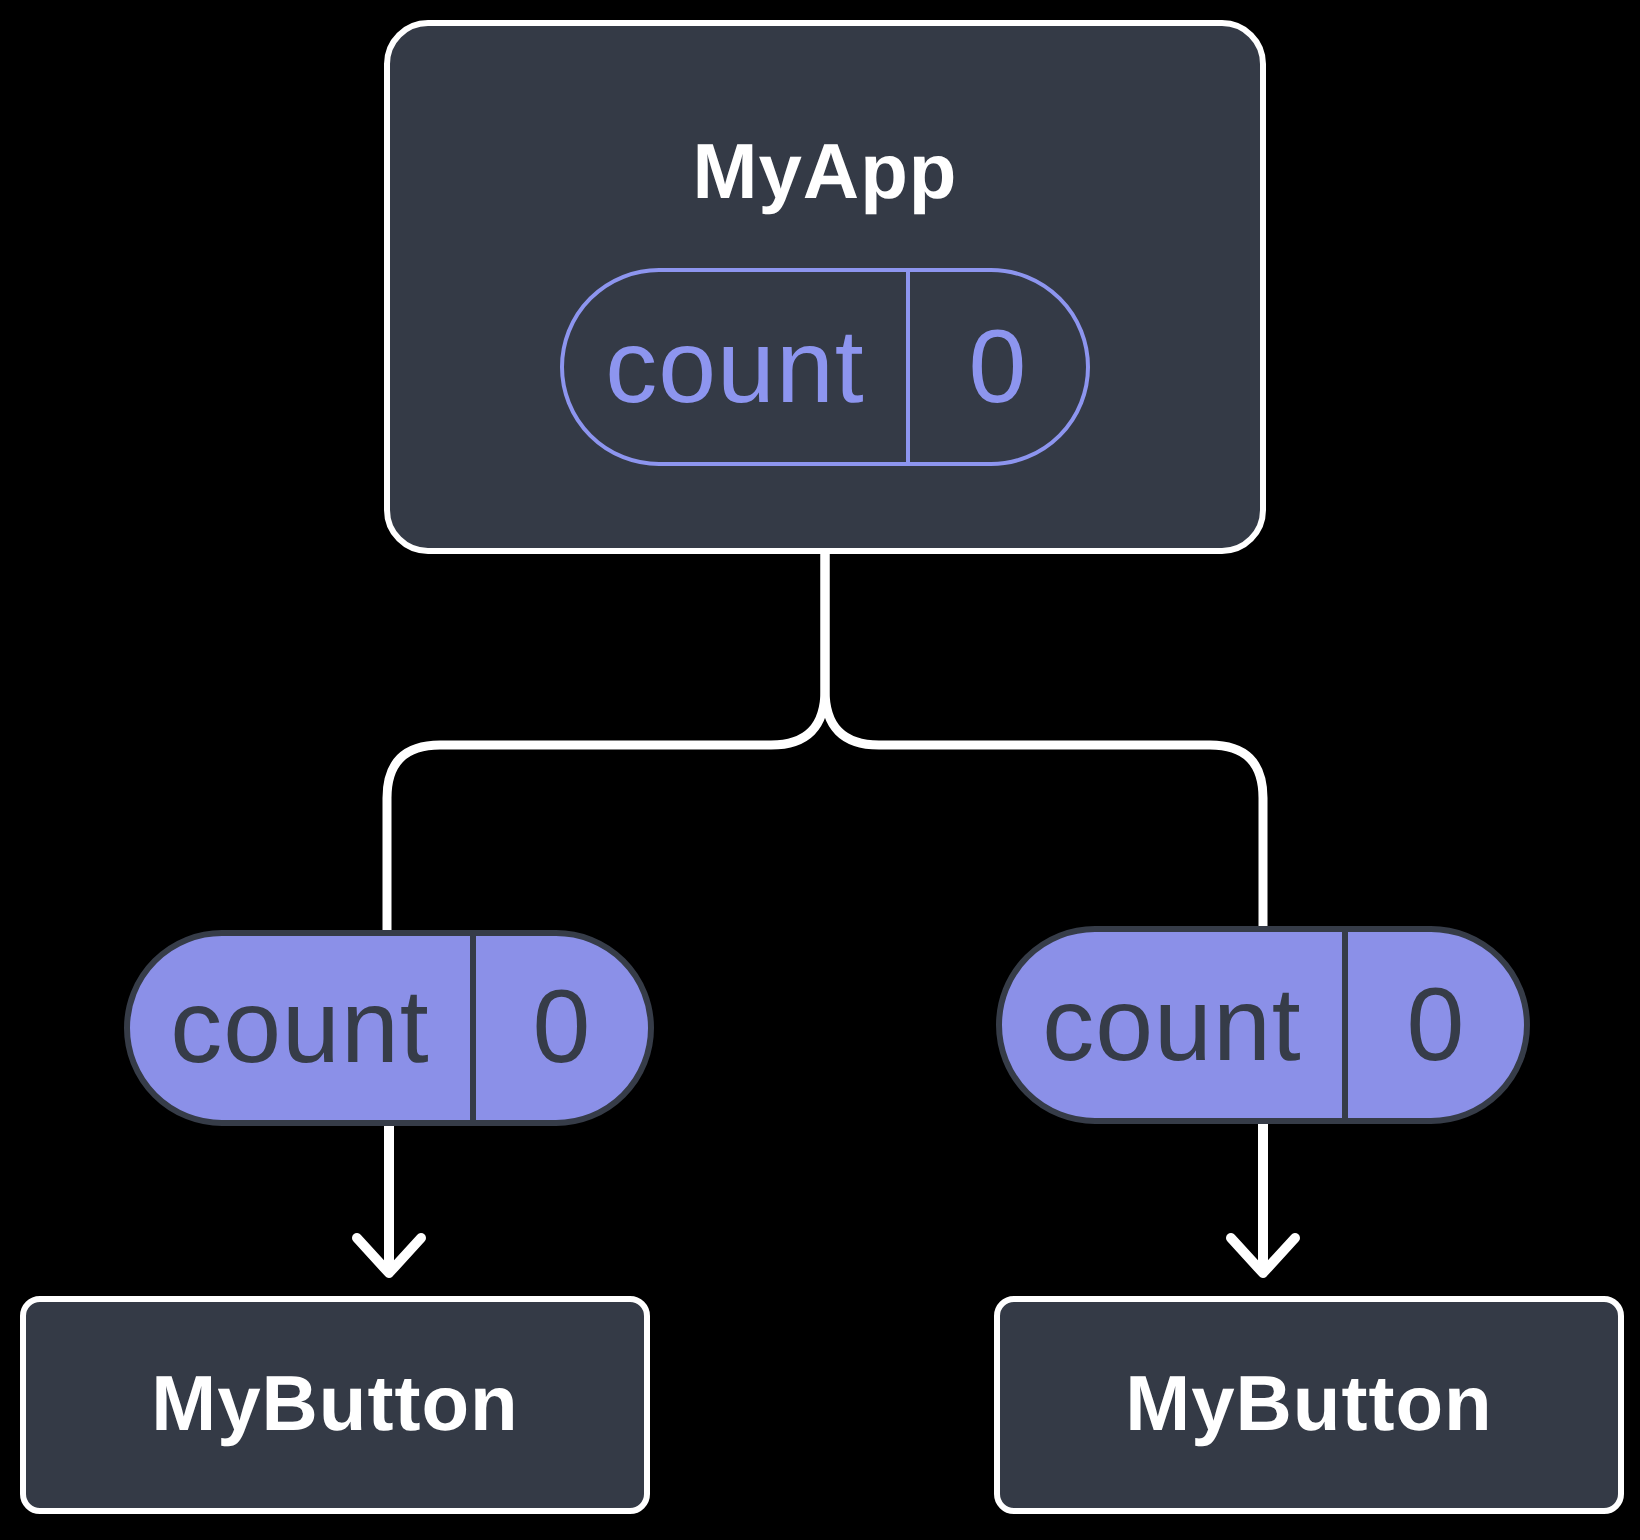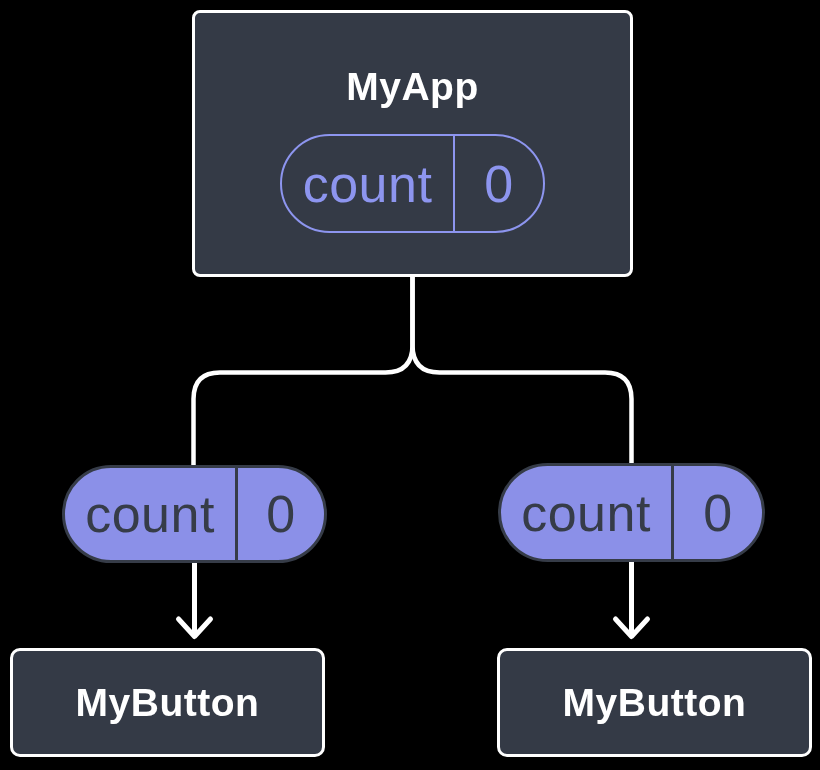--- a/index.html
+++ b/index.html
@@ -44,21 +44,21 @@
     position: absolute;
     box-sizing: border-box;
     background: #343a46;
     border: 3px solid #ffffff;
   }
   .node-root {
     left: 192px;
     top: 10px;
     width: 441px;
     height: 267px;
-    border-radius: 8px;
+    border-radius: 22px;
     display: flex;
     flex-direction: column;
     align-items: center;
   }
   .node-title {
     margin-top: 50px;
     font-size: 39px;
     line-height: 48px;
     font-weight: 700;
     letter-spacing: 0.5px;

